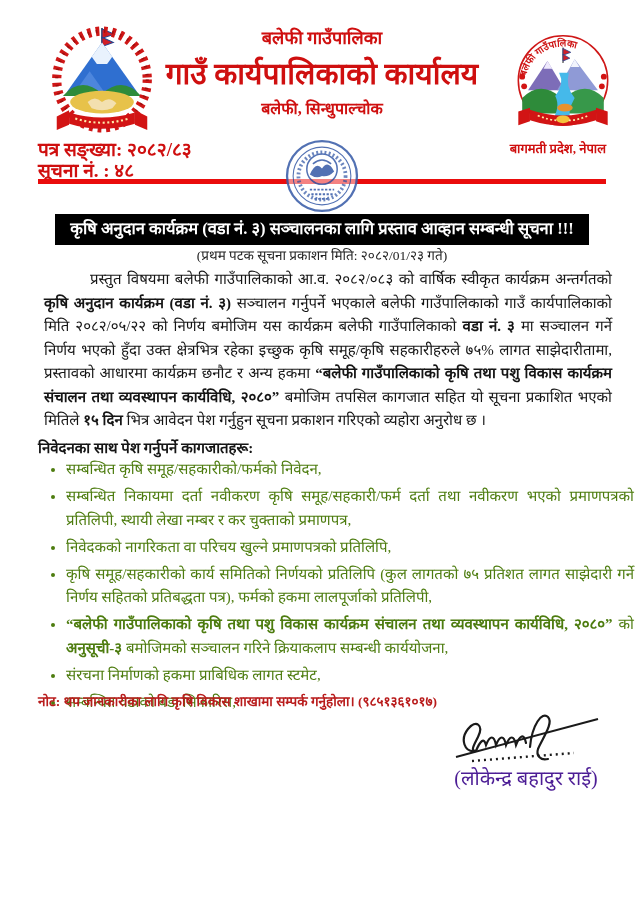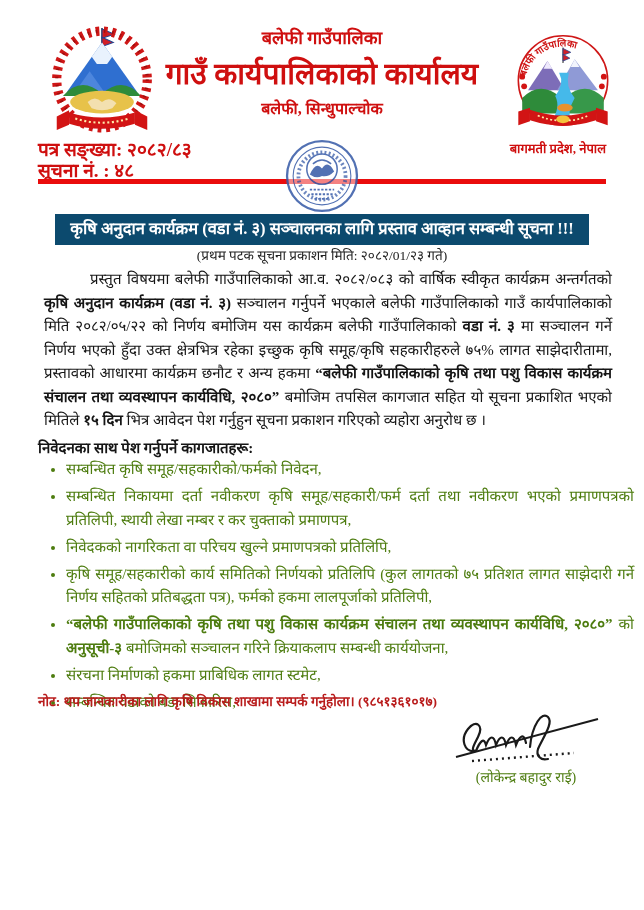--- a/index.html
+++ b/index.html
@@ -16,37 +16,37 @@
   .head-muni{font-size:18px;font-weight:bold;color:#cf0f0f;line-height:24px;}
   .head-office{font-size:30px;font-weight:bold;color:#cf0f0f;line-height:44px;margin-top:2px;}
   .head-addr{font-size:16px;font-weight:bold;color:#cf0f0f;line-height:22px;margin-top:2px;}
   
   .meta-left{position:absolute;left:38px;top:139px;font-size:19px;font-weight:bold;color:#cf0f0f;line-height:21px;}
   .meta-right{position:absolute;right:38px;top:139px;font-size:13px;font-weight:bold;color:#cf0f0f;text-align:right;}
   .red-rule{position:absolute;left:38px;top:179px;width:568px;height:5px;background:#ea0c0c;}
   .stamp{position:absolute;left:284px;top:137px;width:76px;height:78px;opacity:.88;z-index:3;}
   
   .banner{
-    position:absolute;left:55px;top:214px;width:534px;background:#0c4a6e;color:#fff;
+    position:absolute;left:55px;top:214px;width:534px;background:#000000;color:#fff;
     font-size:16.5px;font-weight:bold;text-align:center;padding:4px 0 5px 0;line-height:22px;
   }
   .pubdate{position:absolute;left:0;top:246px;width:644px;text-align:center;font-size:13.5px;color:#222;}
   
   .body-par{
     position:absolute;left:38px;top:268px;width:568px;font-size:15px;line-height:23.5px;
     text-align:justify;text-indent:46px;color:#151515;margin-left:6px;
   }
   .doc-head{position:absolute;left:38px;top:437px;width:568px;font-size:15px;font-weight:bold;color:#151515;}
   .doc-list{position:absolute;left:38px;top:458px;width:568px;margin:0;padding:0 0 0 28px;}
   .doc-list li{font-size:15px;line-height:23.5px;text-align:justify;color:#4d7c0f;margin-bottom:3.5px;}
   .note-line{position:absolute;left:38px;top:692px;width:568px;font-size:13.5px;font-weight:bold;color:#b91c1c;}
   
   .sign-block{position:absolute;left:420px;top:705px;width:212px;text-align:center;}
   .sign-svg{width:160px;height:62px;margin:0 auto;display:block;}
-  .sign-name{font-size:14px;color:#4d7c0f;line-height:20px;margin-top:1px;}
+  .sign-name{font-size:20px;color:#4c1d95;line-height:20px;margin-top:1px;}
   .sign-title{font-size:14px;color:#151515;line-height:22px;}
 </style>
 </head>
 <body>
 
 <div class="page">
 
   <div class="emblem emblem-left">
     <svg viewBox="0 0 100 105" width="108" height="108" aria-hidden="true">
       <ellipse cx="50" cy="54" rx="43" ry="46" fill="#ffffff"></ellipse>

